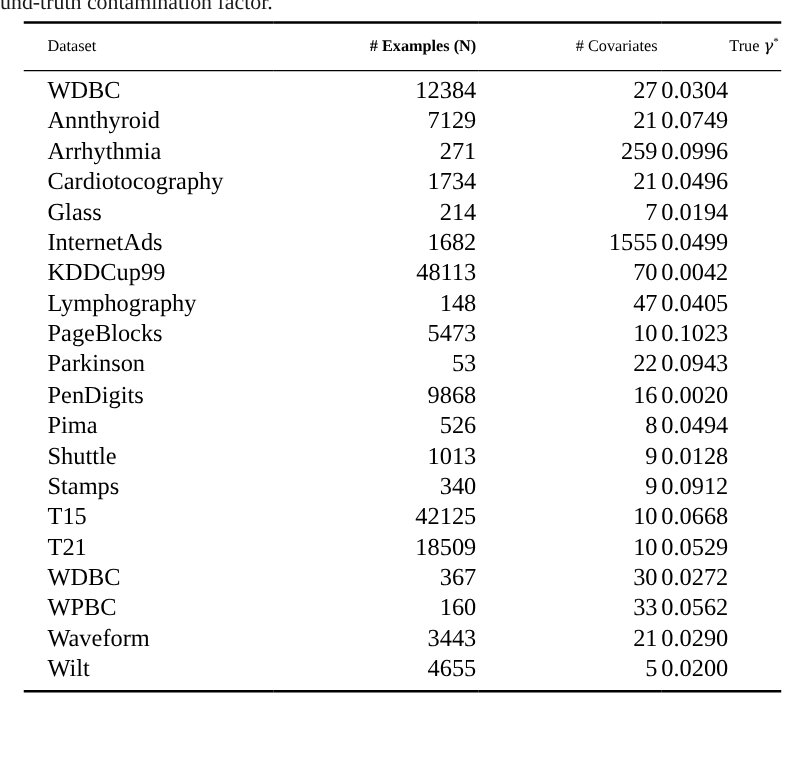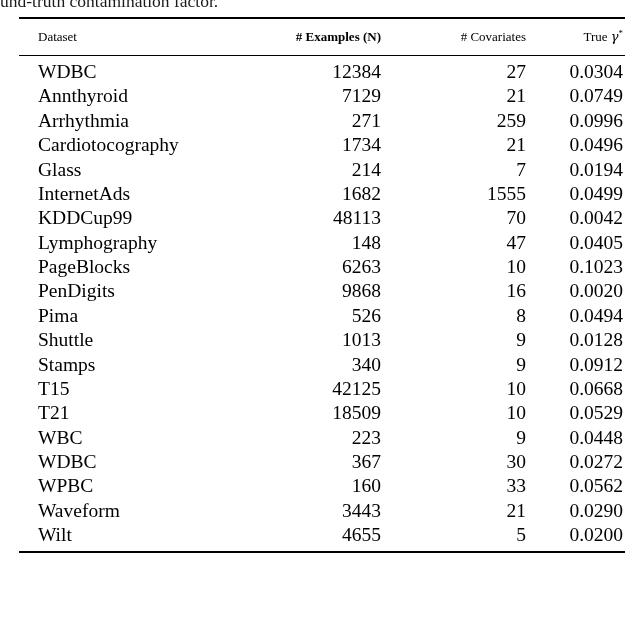--- a/index.html
+++ b/index.html
@@ -72,21 +72,21 @@
     padding: 2.45px 0 2.45px 0;
     vertical-align: baseline;
     border: none;
   }
   tbody tr:first-child td { padding-top: 6px; }
   tbody tr:last-child  td { padding-bottom: 6px; }
 
   tbody td.d-name  { text-align: left;  padding-left: 19px; }
   tbody td.d-n     { text-align: right; padding-right: 2px; }
   tbody td.d-cov   { text-align: right; padding-right: 3px; }
-  tbody td.d-gamma { text-align: right; padding-right: 2px; }
+  tbody td.d-gamma { text-align: left; padding-right: 2px; }
 
   tfoot td.rule-cell {
     border-top: 2px solid #000;
     padding: 0;
     height: 0;
     line-height: 0;
     font-size: 0;
   }
 
   .gamma-sym {
@@ -166,23 +166,29 @@
           <td class="d-gamma">0.0042</td>
         </tr>
         <tr>
           <td class="d-name">Lymphography</td>
           <td class="d-n">148</td>
           <td class="d-cov">47</td>
           <td class="d-gamma">0.0405</td>
         </tr>
         <tr>
           <td class="d-name">PageBlocks</td>
-          <td class="d-n">6263</td>
+          <td class="d-n">5473</td>
           <td class="d-cov">10</td>
           <td class="d-gamma">0.1023</td>
+        </tr>
+        <tr>
+          <td class="d-name">Parkinson</td>
+          <td class="d-n">53</td>
+          <td class="d-cov">22</td>
+          <td class="d-gamma">0.0943</td>
         </tr>
         <tr>
           <td class="d-name">PenDigits</td>
           <td class="d-n">9868</td>
           <td class="d-cov">16</td>
           <td class="d-gamma">0.0020</td>
         </tr>
         <tr>
           <td class="d-name">Pima</td>
           <td class="d-n">526</td>
@@ -205,26 +211,20 @@
           <td class="d-name">T15</td>
           <td class="d-n">42125</td>
           <td class="d-cov">10</td>
           <td class="d-gamma">0.0668</td>
         </tr>
         <tr>
           <td class="d-name">T21</td>
           <td class="d-n">18509</td>
           <td class="d-cov">10</td>
           <td class="d-gamma">0.0529</td>
-        </tr>
-        <tr>
-          <td class="d-name">WBC</td>
-          <td class="d-n">223</td>
-          <td class="d-cov">9</td>
-          <td class="d-gamma">0.0448</td>
         </tr>
         <tr>
           <td class="d-name">WDBC</td>
           <td class="d-n">367</td>
           <td class="d-cov">30</td>
           <td class="d-gamma">0.0272</td>
         </tr>
         <tr>
           <td class="d-name">WPBC</td>
           <td class="d-n">160</td>

